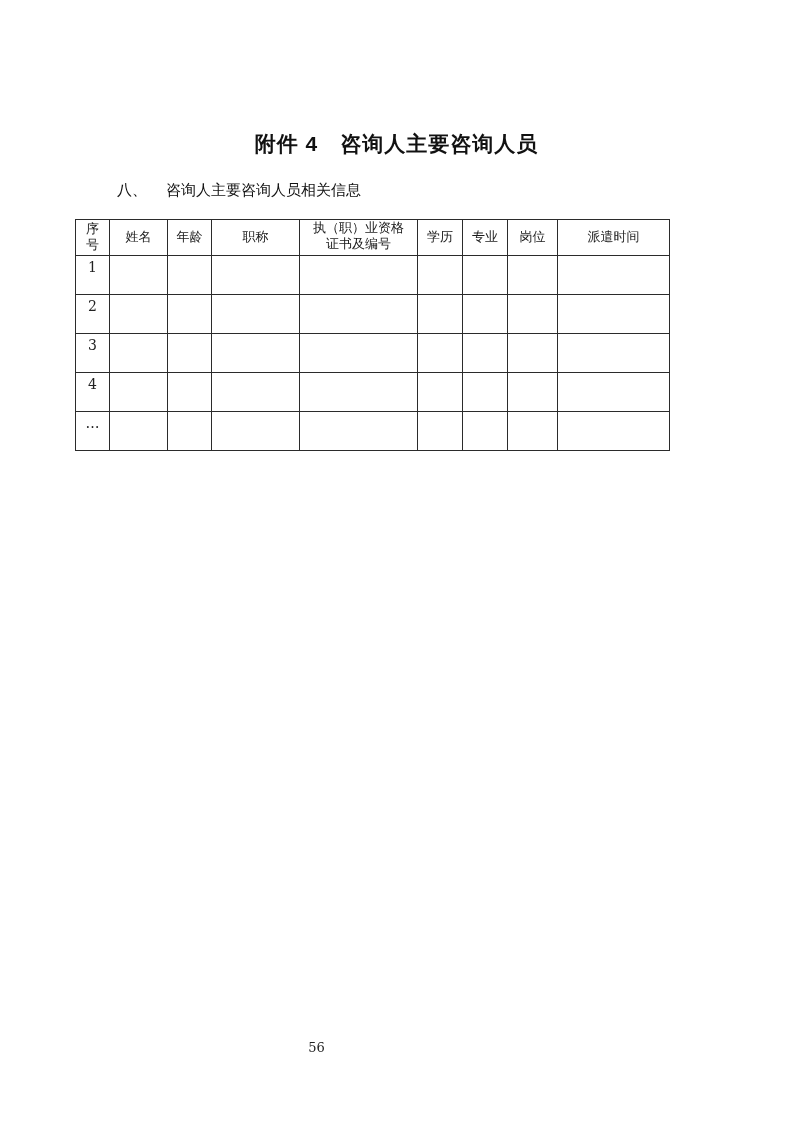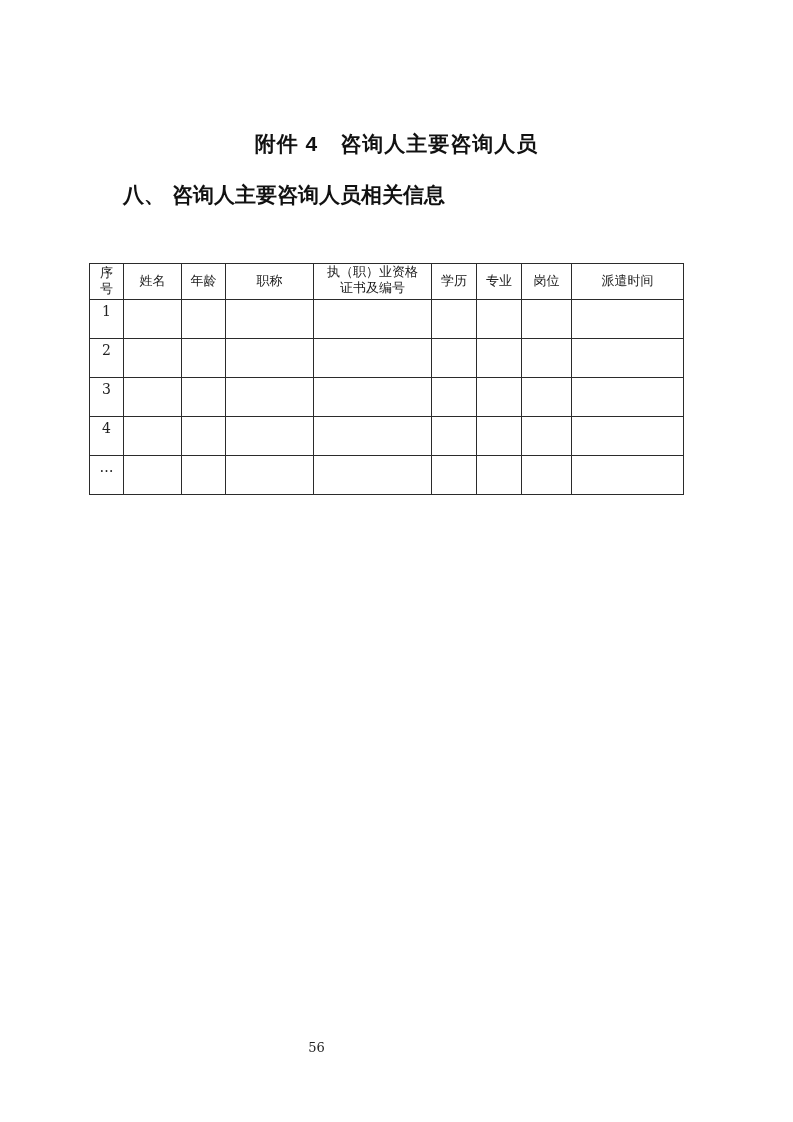--- a/index.html
+++ b/index.html
@@ -20,37 +20,36 @@
     width: 793px;
     margin: 0;
     text-align: center;
     font-size: 21px;
     font-weight: bold;
     letter-spacing: 1px;
     color: #111111;
   }
   .section-heading {
     position: absolute;
-    left: 123px;
-    font-size: 21px;
-    font-weight: bold;
+    left: 117px;
+    font-size: 15px;
+    font-weight: normal;
     white-space: nowrap;
     color: #111111;
   }
   .sec8 { top: 181px; }
   .sec9 { top: 491px; }
   .sec-num { display: inline-block; width: 49px; }
   table.personnel-table {
     position: absolute;
     top: 219px;
-    left: 89px;
+    left: 75px;
     width: 594px;
     border-collapse: collapse;
     table-layout: fixed;
-    margin-top: 44px;
   }
   .personnel-table th, .personnel-table td {
     border: 1px solid #2b2b2b;
     overflow: hidden;
   }
   .personnel-table thead tr { height: 33px; }
   .personnel-table tbody tr { height: 39px; }
   .personnel-table th {
     font-size: 13px;
     font-weight: normal;

